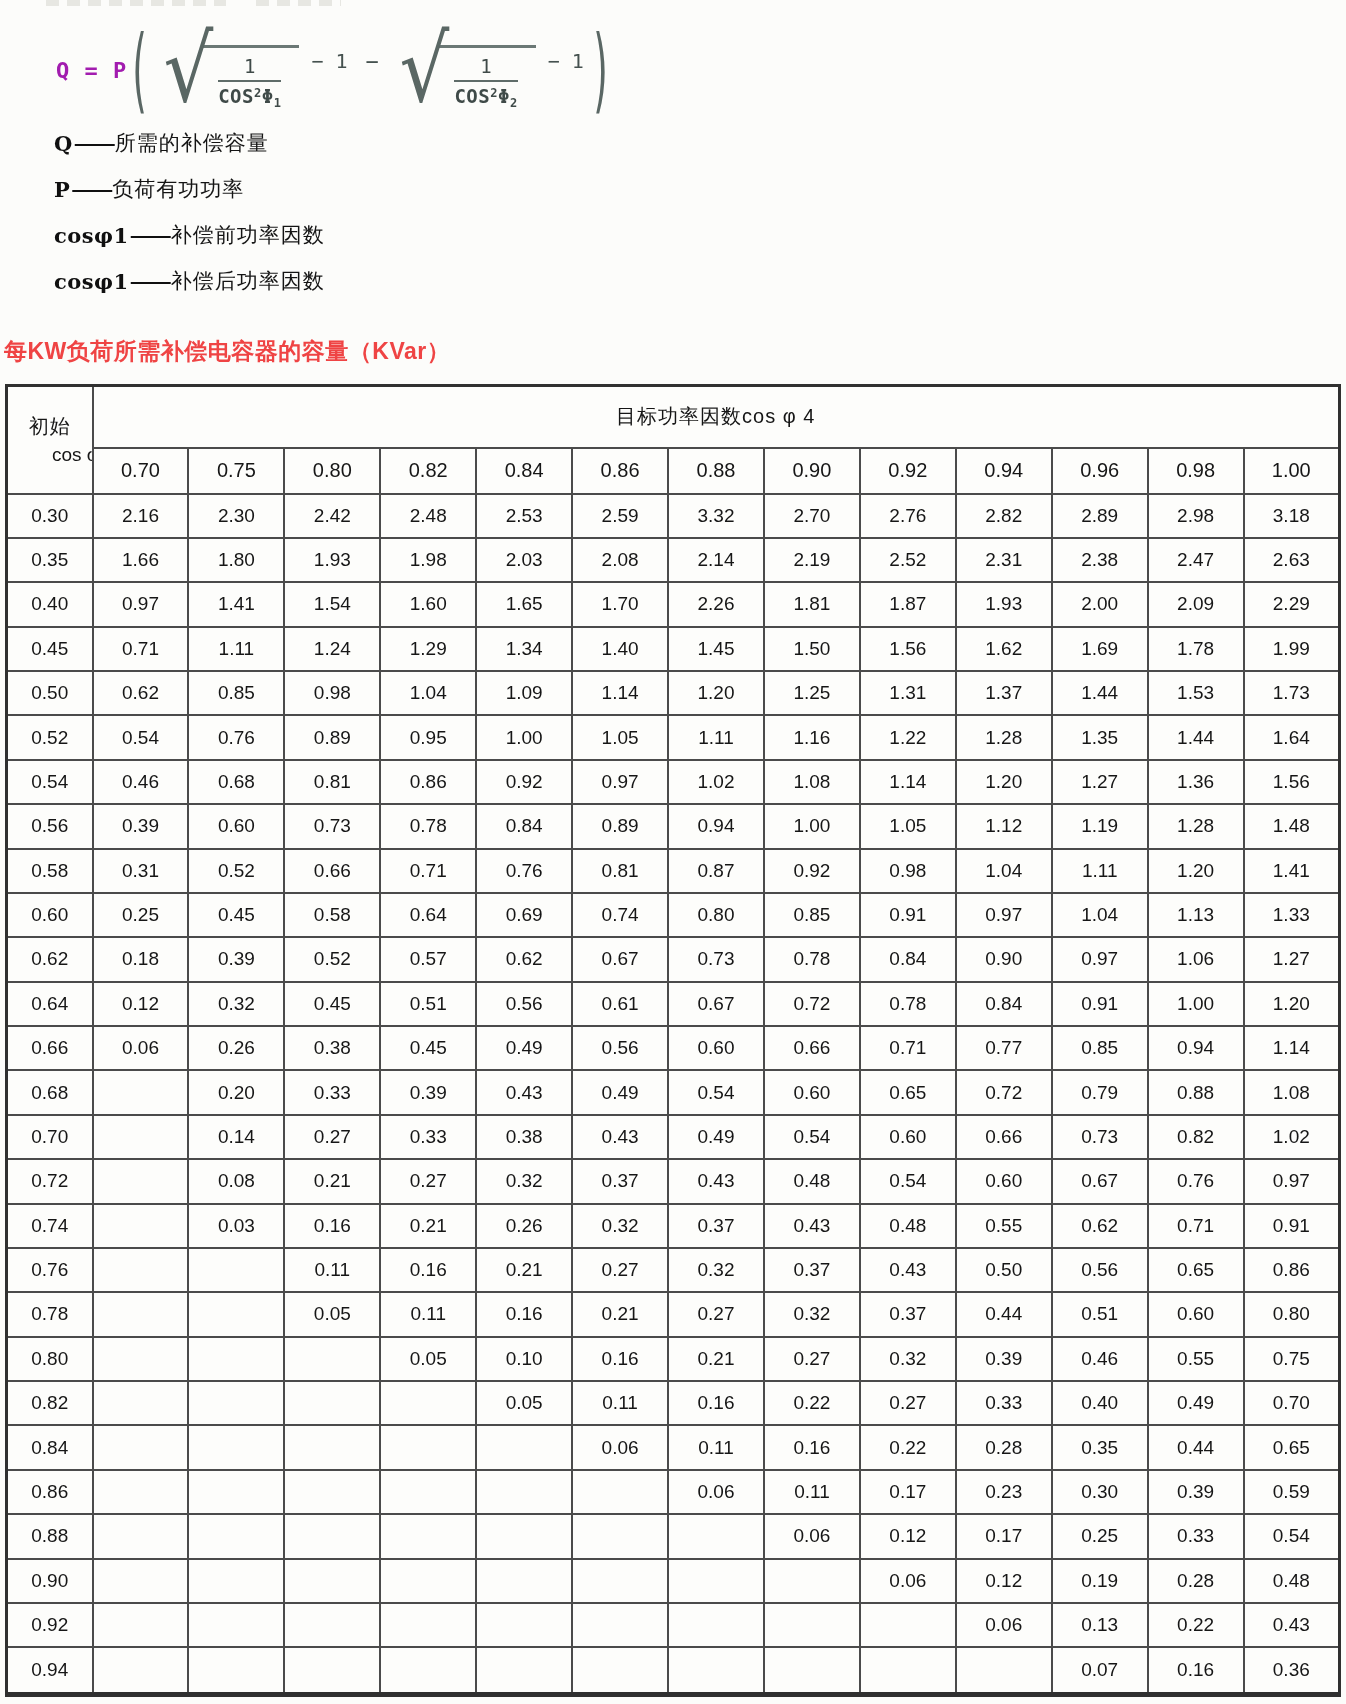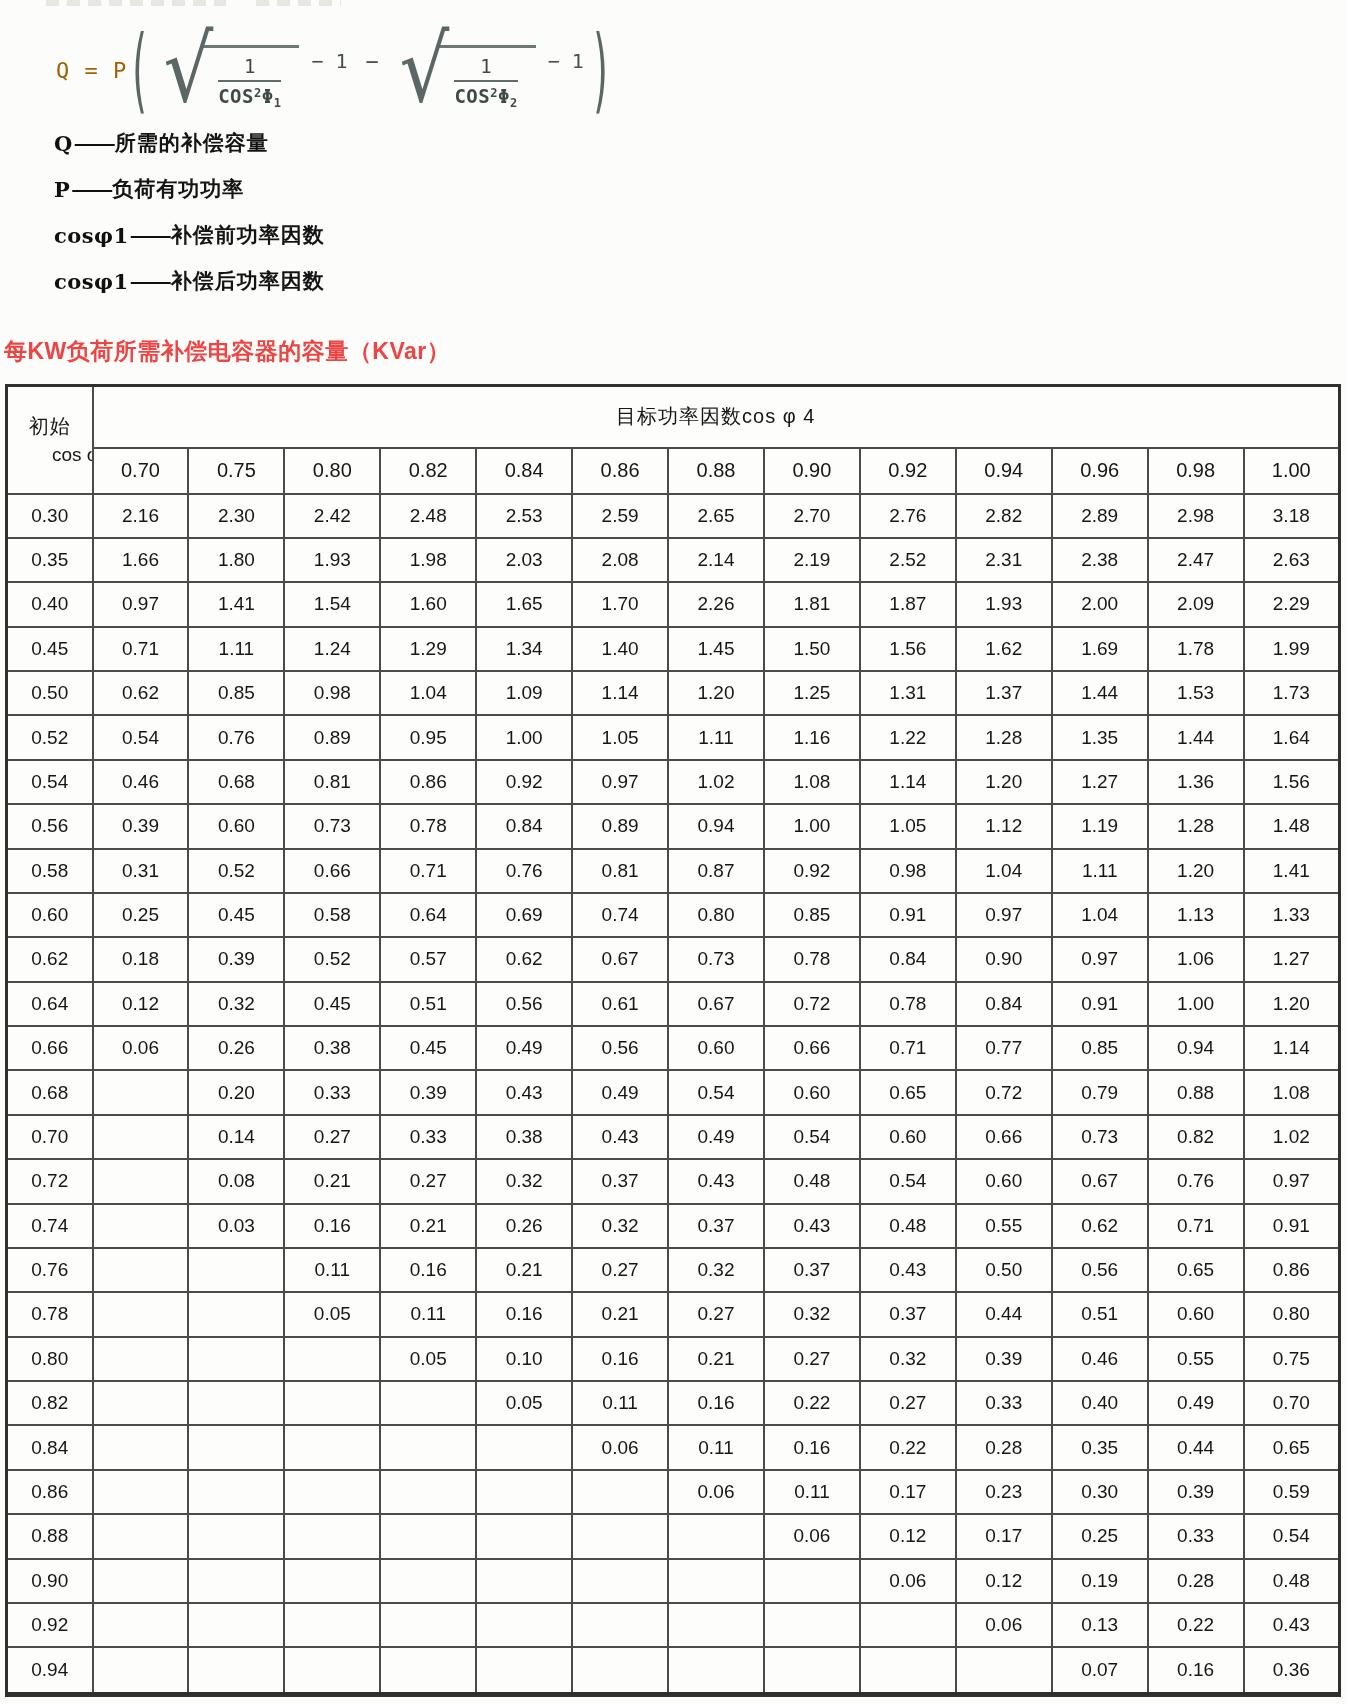--- a/index.html
+++ b/index.html
@@ -14,21 +14,21 @@
   .top-cut .frag{position:absolute;top:0;height:6px;background:repeating-linear-gradient(90deg,#e7e7e2 0 13px,transparent 13px 21px);}
   .top-cut .frag.f1{left:0;width:180px;}
   .top-cut .frag.f2{left:210px;width:85px;}
 
   
   .formula{
     position:absolute;top:22px;left:56px;height:96px;
     display:flex;align-items:center;
     color:#4d5a5a;font-family:"DejaVu Sans Mono","Liberation Mono",monospace;
   }
-  .f-lhs{font-size:22px;font-weight:normal;letter-spacing:1px;color:#a16207;}
+  .f-lhs{font-size:22px;font-weight:bold;letter-spacing:1px;color:#a21caf;}
   .paren{
     display:inline-block;font-size:34px;line-height:34px;font-weight:400;
     transform:scaleY(2.7) scaleX(1.1);color:#5a6764;margin:0 6px;
     font-family:"DejaVu Sans",sans-serif;
   }
   .radical{display:inline-flex;align-items:flex-end;margin:0 2px 0 6px;}
   .rad-sign{
     font-size:92px;line-height:80px;color:#5a6764;margin-right:-15px;
     font-family:"DejaVu Sans",sans-serif;transform:scaleX(.85);
   }
@@ -40,21 +40,21 @@
   .frac sup{font-size:12px;vertical-align:6px;}
   .frac sub{font-size:12px;vertical-align:-4px;}
   .minus-one{font-size:20px;margin:0 4px 18px 10px;align-self:center;color:#45514f;}
   .minus-mid{font-size:22px;margin:0 10px 18px 14px;align-self:center;color:#45514f;}
 
   
   .defs{position:absolute;top:120px;left:54px;}
   .def-line{height:46px;display:flex;align-items:center;font-size:21px;color:#171717;}
   .def-sym{font-family:"DejaVu Serif","Liberation Serif",serif;font-weight:bold;letter-spacing:.5px;color:#101010;}
   .def-dash{margin:0 2px;font-weight:bold;color:#101010;letter-spacing:-2px;}
-  .def-text{font-weight:700;color:#141414;letter-spacing:1px;}
+  .def-text{font-weight:400;color:#141414;letter-spacing:1px;}
 
   
   .tbl-title{
     position:absolute;top:336px;left:4px;margin:0;
     font-size:23px;font-weight:bold;color:#ef4444;letter-spacing:.5px;
   }
 
   
   .tbl-wrap{position:absolute;top:384px;left:5px;width:1336px;height:1313px;}
   table{
@@ -174,21 +174,21 @@
     </thead>
     <tbody id="tbody">
         <tr>
           <td>0.30</td>
           <td>2.16</td>
           <td>2.30</td>
           <td>2.42</td>
           <td>2.48</td>
           <td>2.53</td>
           <td>2.59</td>
-          <td>2.65</td>
+          <td>3.32</td>
           <td>2.70</td>
           <td>2.76</td>
           <td>2.82</td>
           <td>2.89</td>
           <td>2.98</td>
           <td>3.18</td>
         </tr>
         <tr>
           <td>0.35</td>
           <td>1.66</td>

